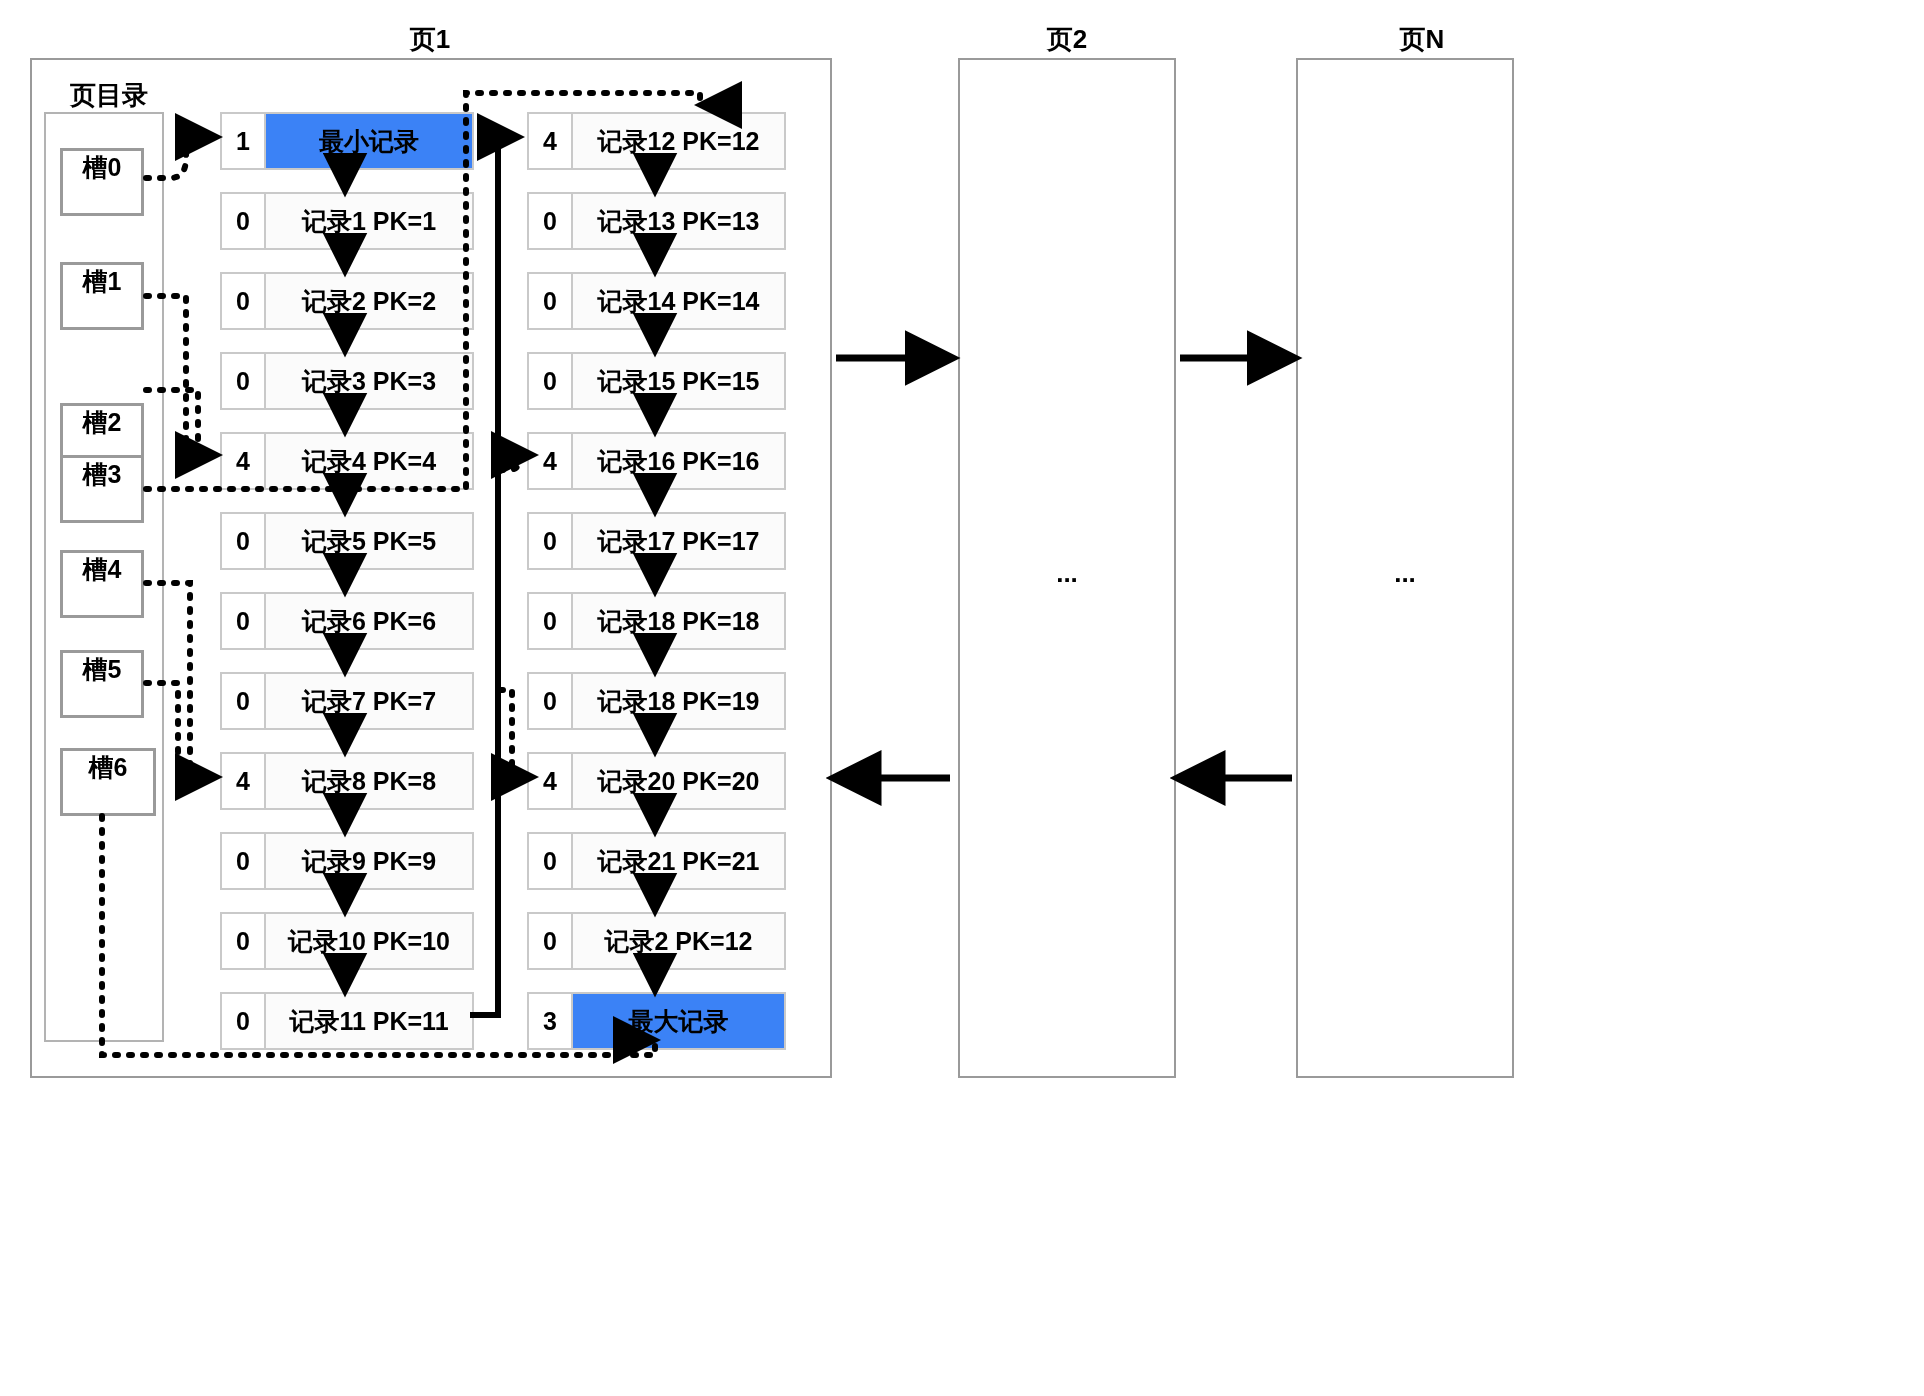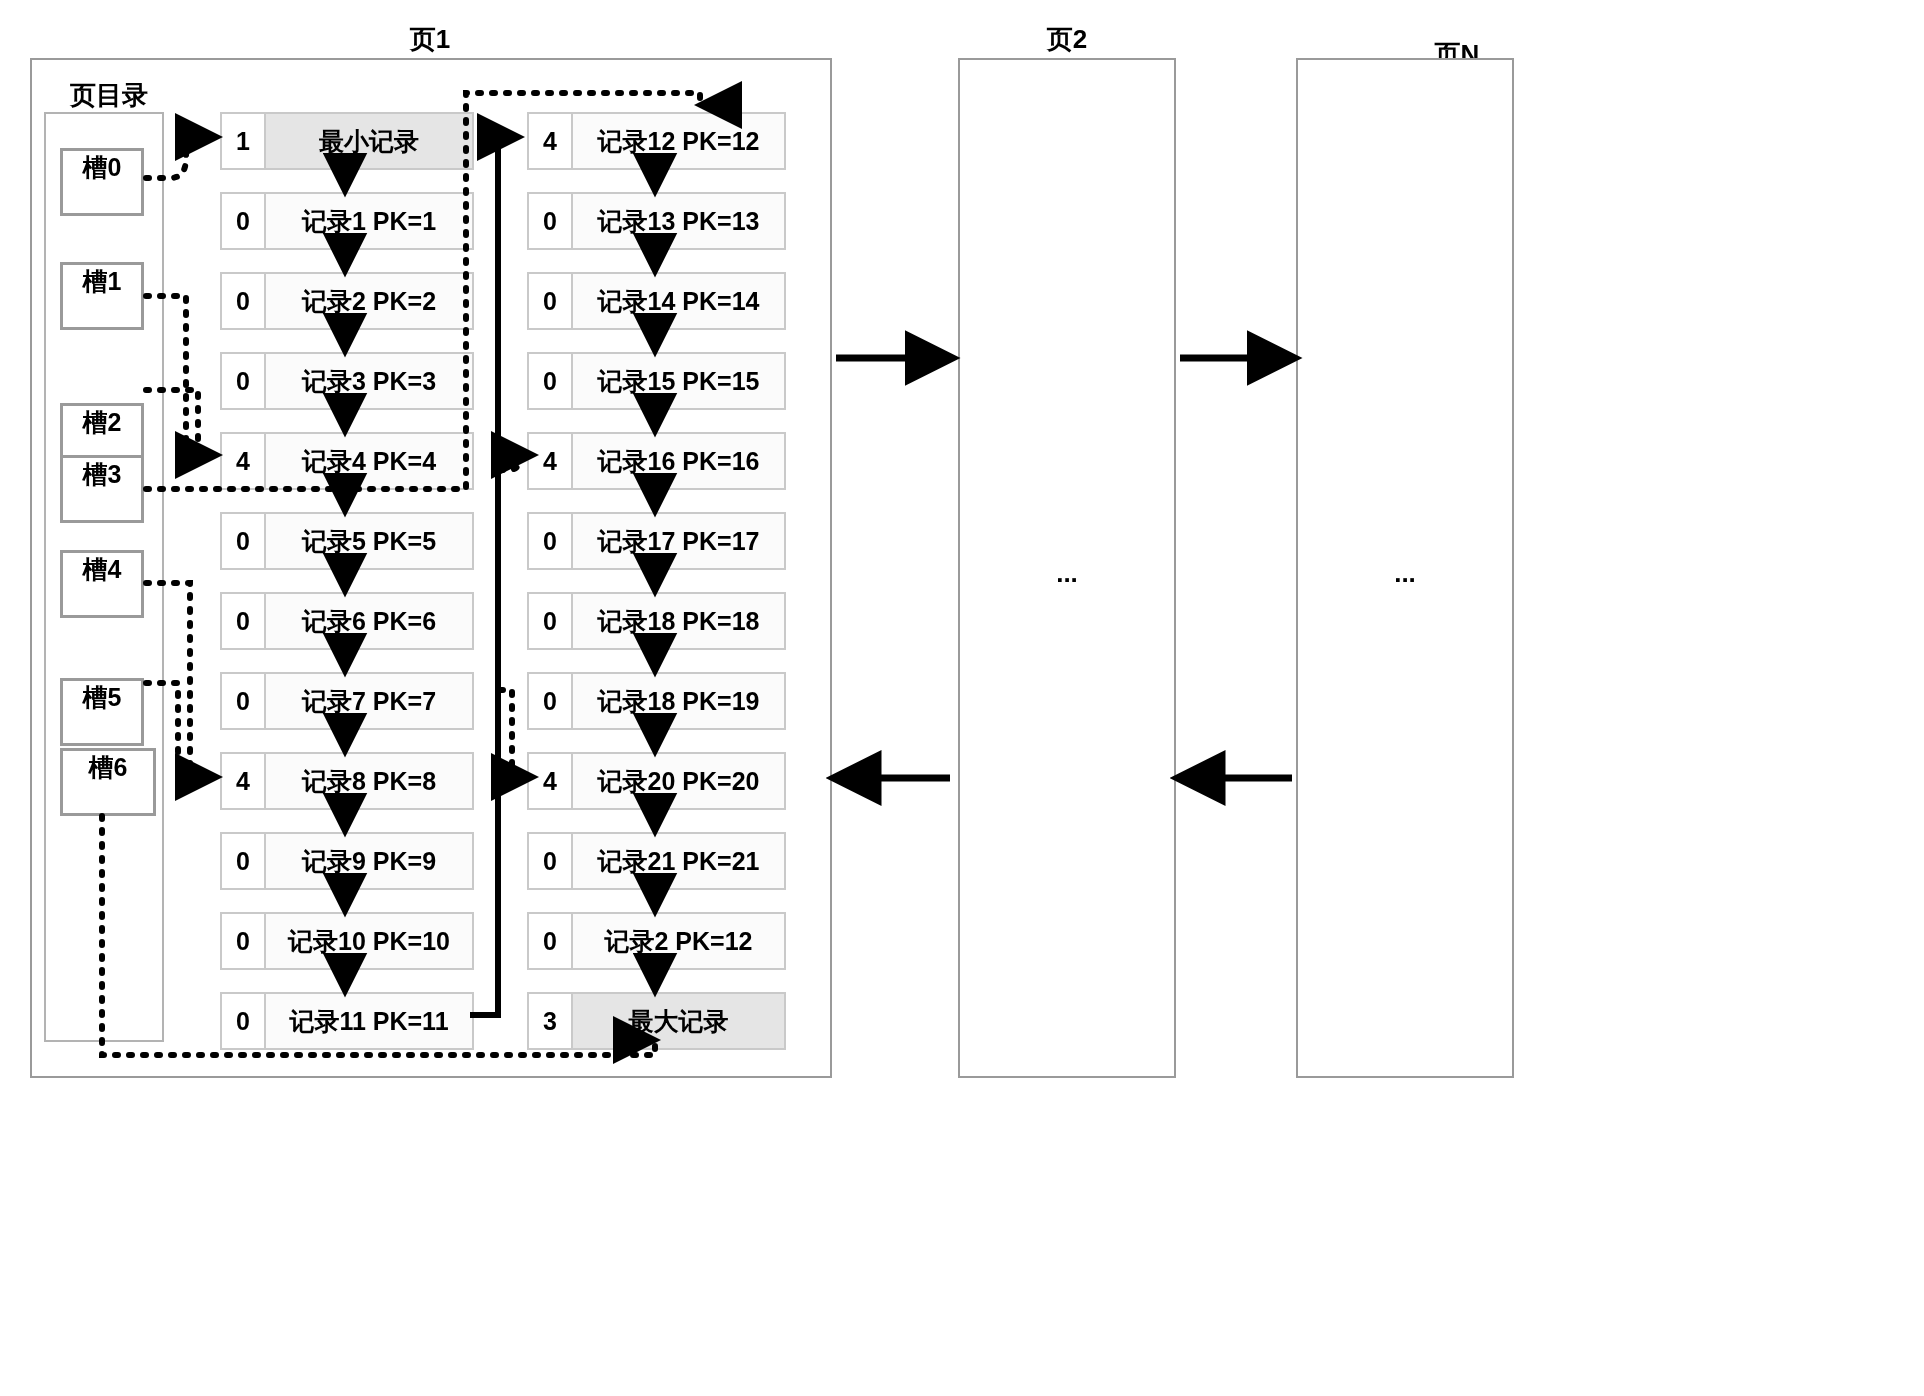--- a/index.html
+++ b/index.html
@@ -25,35 +25,35 @@
   
   .rec{display:flex;height:54px;border:2px solid #c9c9c9;background:#fbfbfb;}
   .rec .n{
     width:42px;flex:0 0 42px;border-right:2px solid #c9c9c9;background:#ffffff;
     display:flex;align-items:center;justify-content:center;font-size:25px;
   }
   .rec .t{
     flex:1 1 auto;display:flex;align-items:center;justify-content:center;
     font-size:25px;white-space:nowrap;background:#fbfbfb;
   }
-  .rec.hl .t{background:#e5e5e5;}
+  .rec.hl .t{background:#3b82f6;}
 
   
   .dots{font-size:26px;color:#000;text-align:center;}
 
   svg.layer{position:absolute;left:0;top:0;width:1924px;height:1396px;pointer-events:none;}
 </style>
 </head>
 <body>
 
 <div id="stage">
 
   <div class="abs page-title" style="left:30px;top:22px;width:800px;">页1</div>
   <div class="abs page-title" style="left:958px;top:22px;width:218px;">页2</div>
-  <div class="abs page-title" style="left:1348px;top:22px;width:218px;margin-top:15px;">页N</div>
+  <div class="abs page-title" style="left:1313px;top:22px;width:218px;">页N</div>
 
   <div class="abs page-box" style="left:30px;top:58px;width:802px;height:1020px;"></div>
 
   <div class="abs dir-label" style="left:70px;top:78px;">页目录</div>
   <div class="abs dir-box" style="left:44px;top:112px;width:120px;height:930px;"></div>
 
   <div class="abs slot" style="left:60px;top:148px;width:84px;height:68px;">
     <span>槽0</span>
   </div>
   <div class="abs slot" style="left:60px;top:262px;width:84px;height:68px;">
@@ -61,21 +61,21 @@
   </div>
   <div class="abs slot" style="left:60px;top:356px;width:84px;height:68px;margin-top:47px;">
     <span>槽2</span>
   </div>
   <div class="abs slot" style="left:60px;top:455px;width:84px;height:68px;">
     <span>槽3</span>
   </div>
   <div class="abs slot" style="left:60px;top:550px;width:84px;height:68px;">
     <span>槽4</span>
   </div>
-  <div class="abs slot" style="left:60px;top:650px;width:84px;height:68px;margin-top:28px;">
+  <div class="abs slot" style="left:60px;top:650px;width:84px;height:68px;">
     <span>槽5</span>
   </div>
   <div class="abs slot" style="left:60px;top:748px;width:96px;height:68px;">
     <span>槽6</span>
   </div>
 
   <div id="col-left" class="abs" style="left: 220px; top: 112px; width: 250px; height: 960px;">
       <div class="rec hl" style="position: absolute; left: 0px; top: 0px; width: 100%;">
         <div class="n">1</div>
         <div class="t">最小记录</div>

